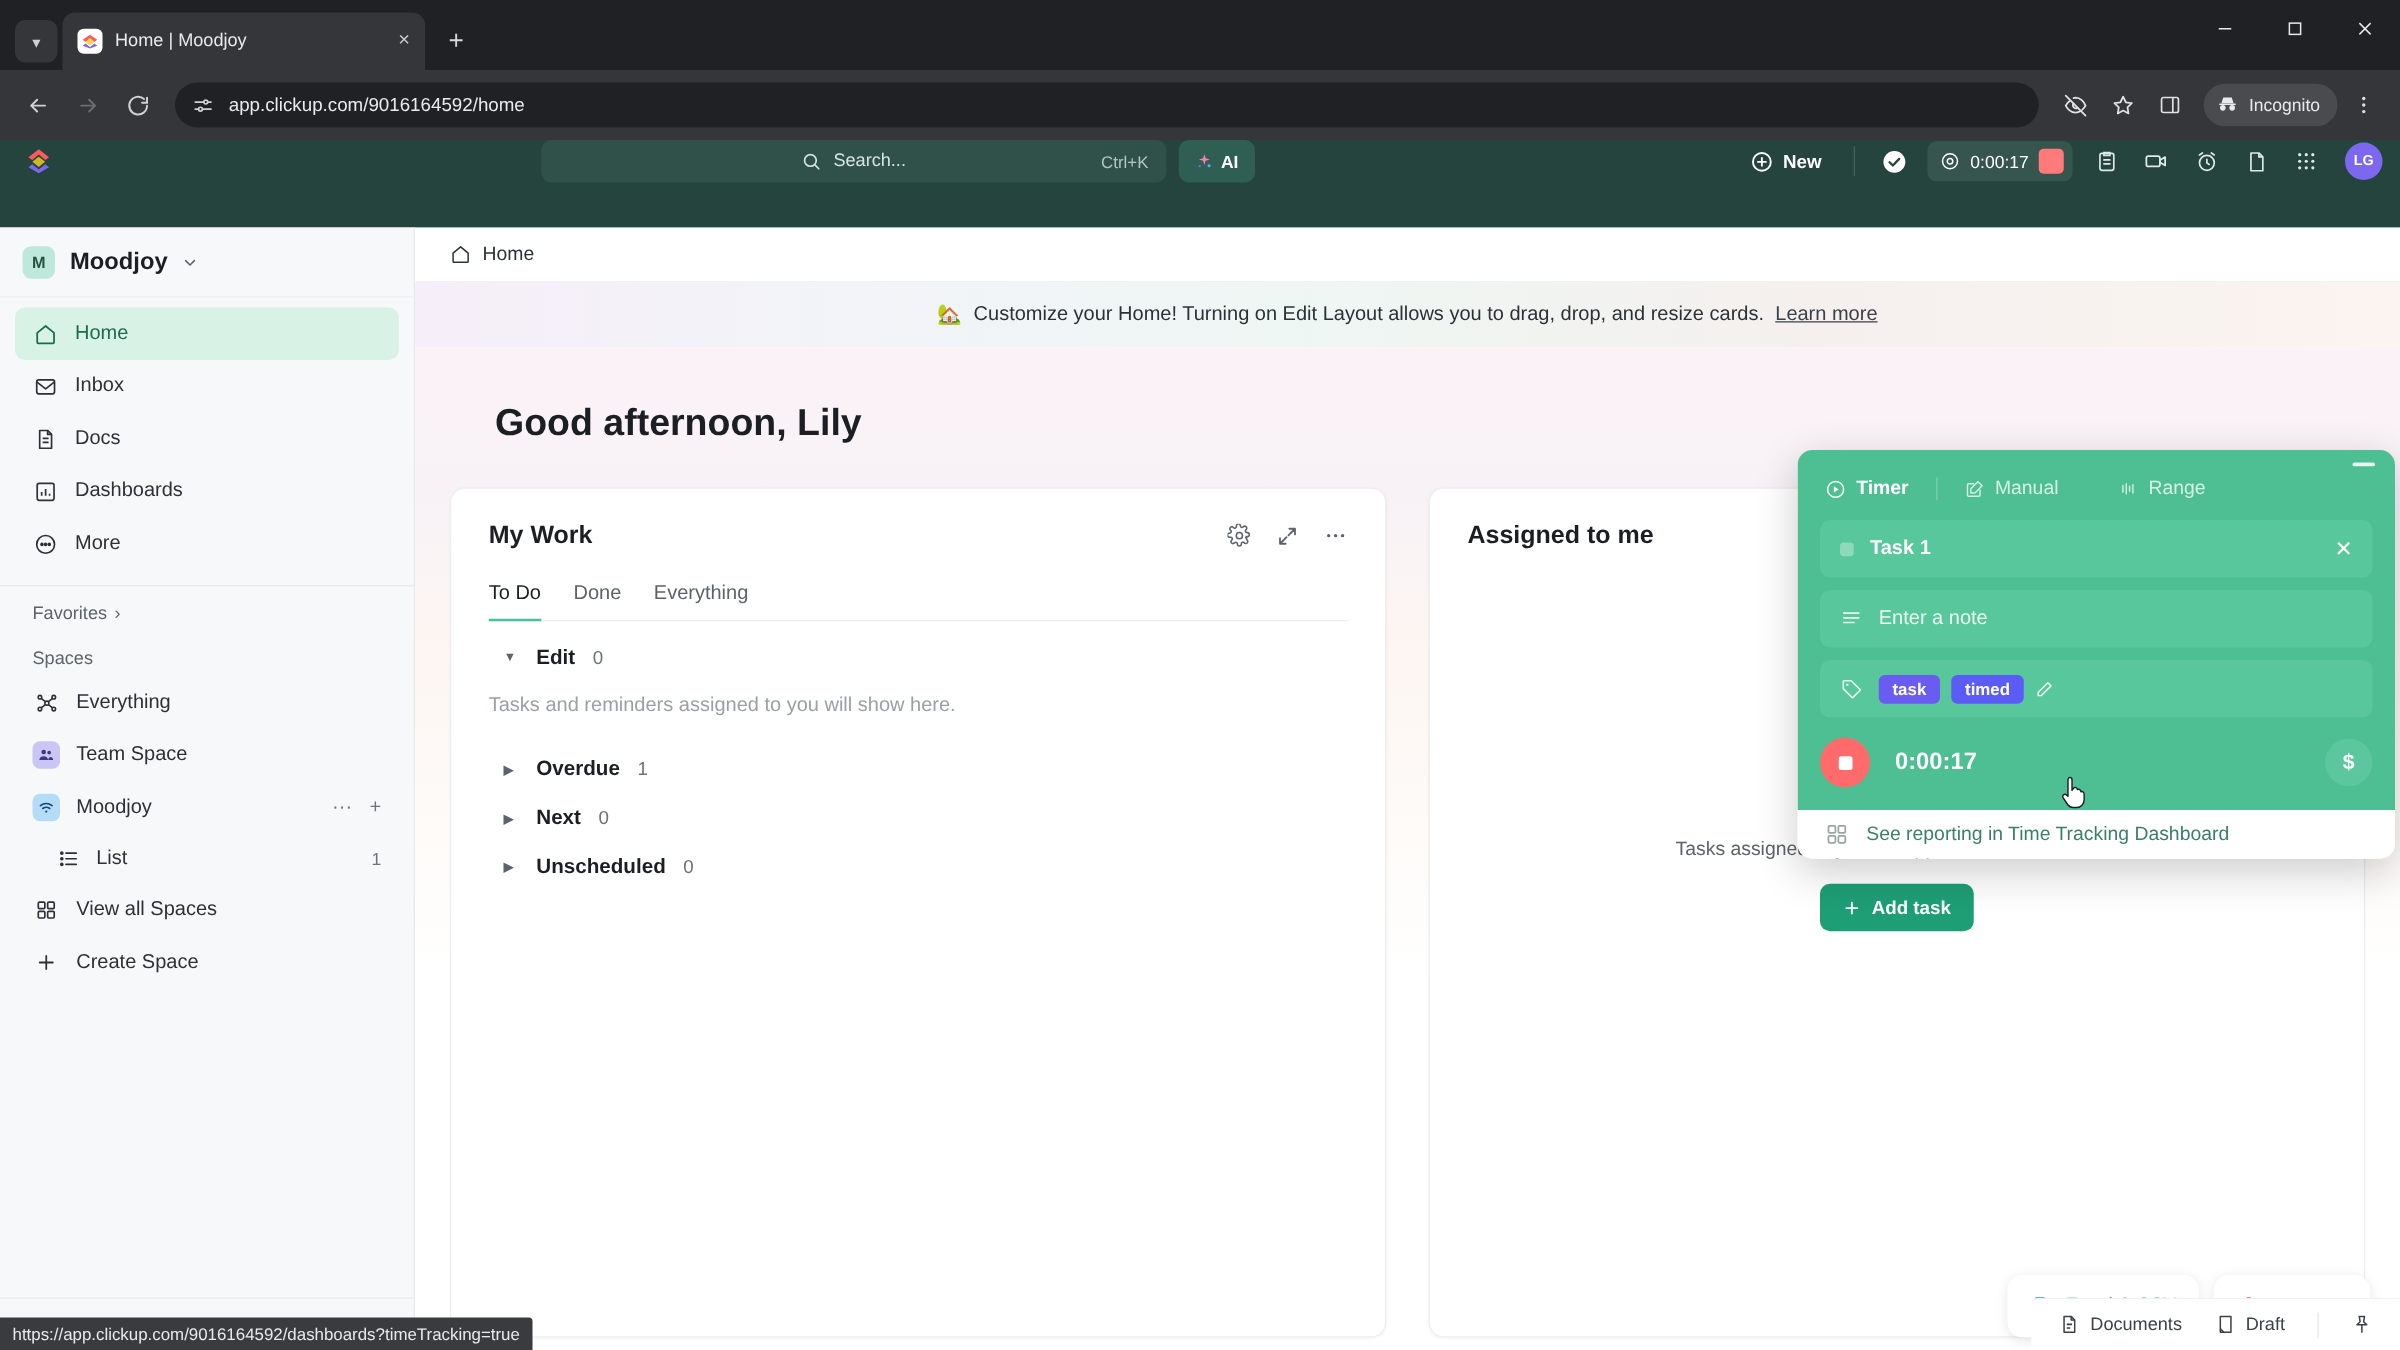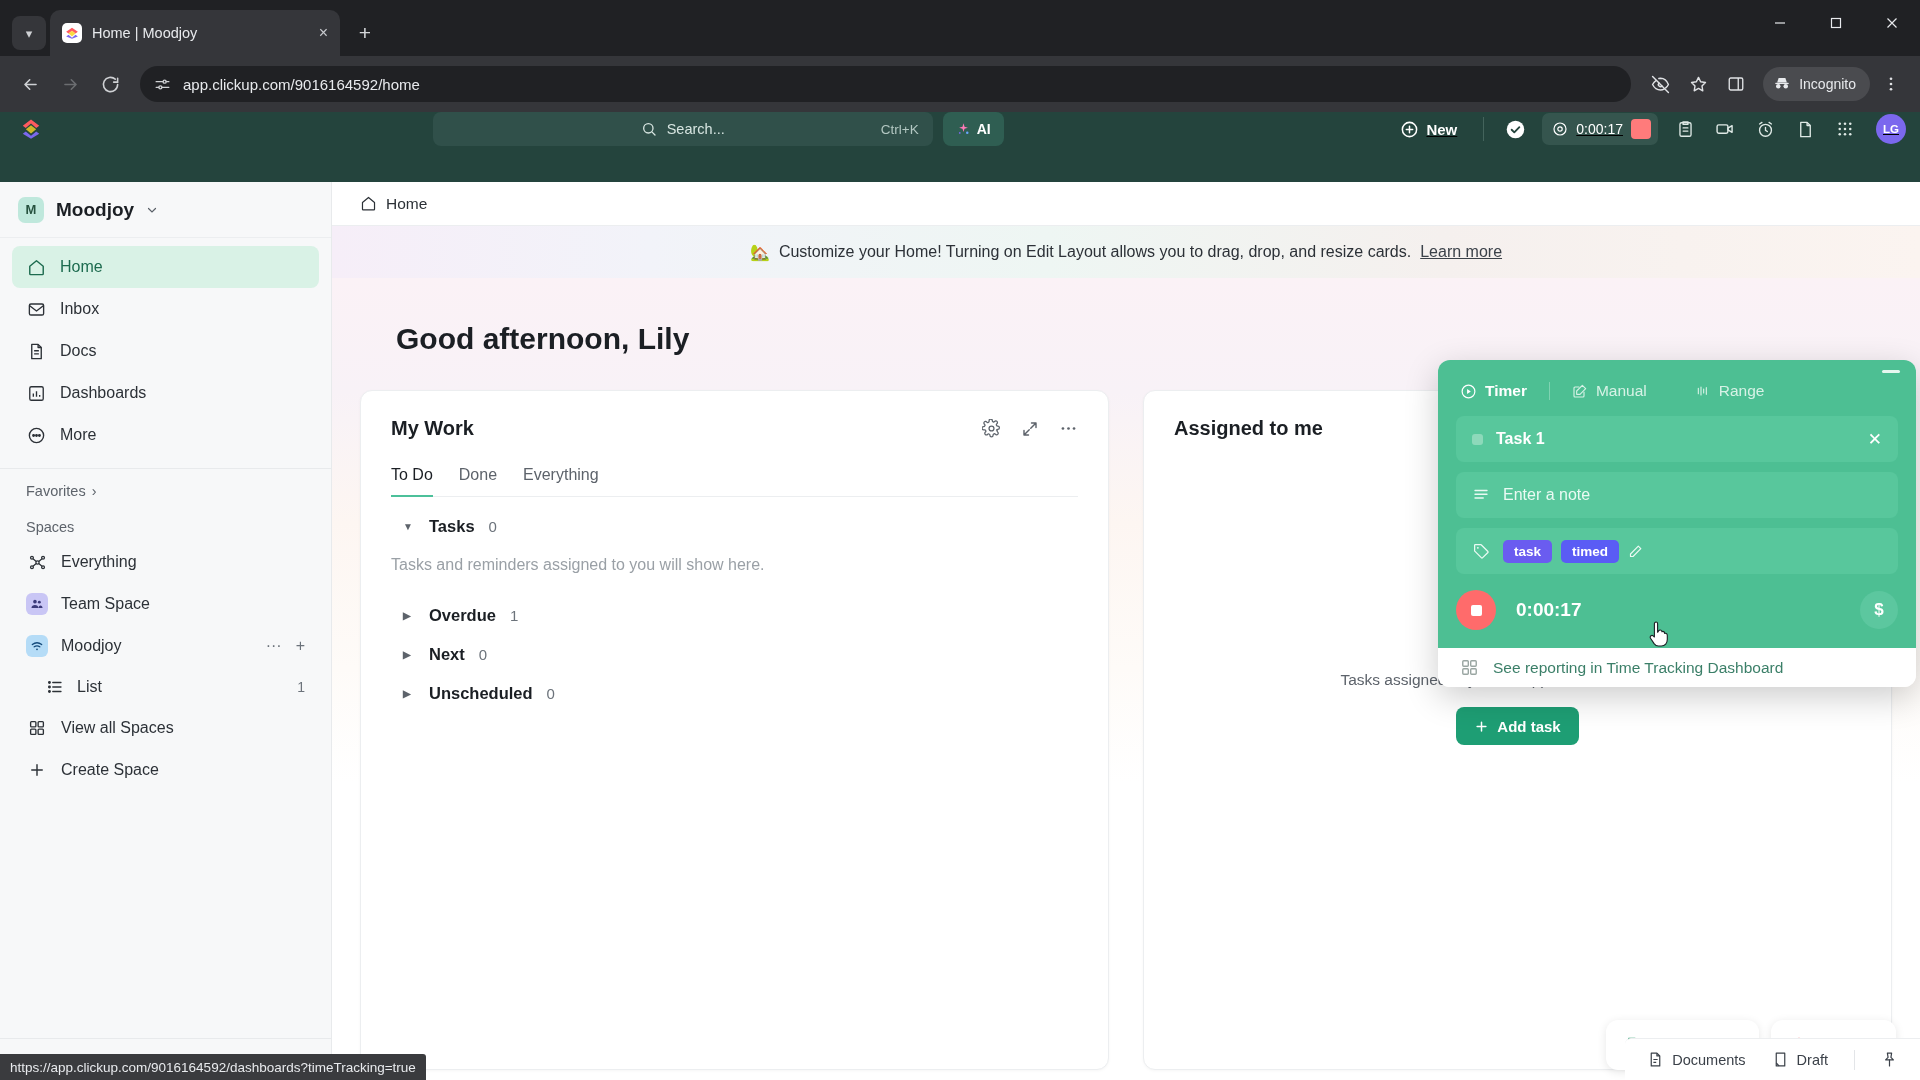--- a/index.html
+++ b/index.html
@@ -86,21 +86,21 @@
     width: 500px; height: 34px; background: #30504a; border-radius: 8px;
     display: flex; align-items: center; justify-content: center; gap: 10px;
     color: #d7e5e1; font-size: 14.5px; cursor: text; position: relative;
   }
   .search-kbd { position: absolute; right: 14px; color: #b3c7c2; font-size: 13.5px; }
   .ai-btn {
     height: 34px; padding: 0 13px; background: #2f5e52; border-radius: 8px;
     display: flex; align-items: center; gap: 6px; color: #fff; font-size: 14px;
     font-weight: bold; cursor: pointer;
   }
-  .topbar-right { display: flex; align-items: center; gap: 6px; text-decoration: underline; }
+  .topbar-right { display: flex; align-items: center; gap: 6px; }
   .new-btn {
     display: flex; align-items: center; gap: 7px; color: #fff; font-size: 15px;
     font-weight: bold; padding: 0 12px; height: 34px; cursor: pointer;
   }
   .bar-sep { width: 1px; height: 24px; background: #44645c; margin: 0 8px; }
   .tb-round {
     width: 34px; height: 34px; display: flex; align-items: center;
     justify-content: center; color: #dfe9e6; cursor: pointer;
   }
   .timer-pill {
@@ -741,21 +741,21 @@
           </div>
 
           <div class="tabs-row">
             <div class="tab-item active">To Do</div>
             <div class="tab-item">Done</div>
             <div class="tab-item">Everything</div>
           </div>
 
           <div class="group-row">
             <span class="caret">▼</span>
-            <span>Tasks</span>
+            <span>Edit</span>
             <span class="group-count">0</span>
           </div>
           <div class="empty-text">Tasks and reminders assigned to you will show here.</div>
 
           <div class="group-row">
             <span class="caret">▶</span>
             <span>Overdue</span>
             <span class="group-count">1</span>
           </div>
           <div class="group-row">

